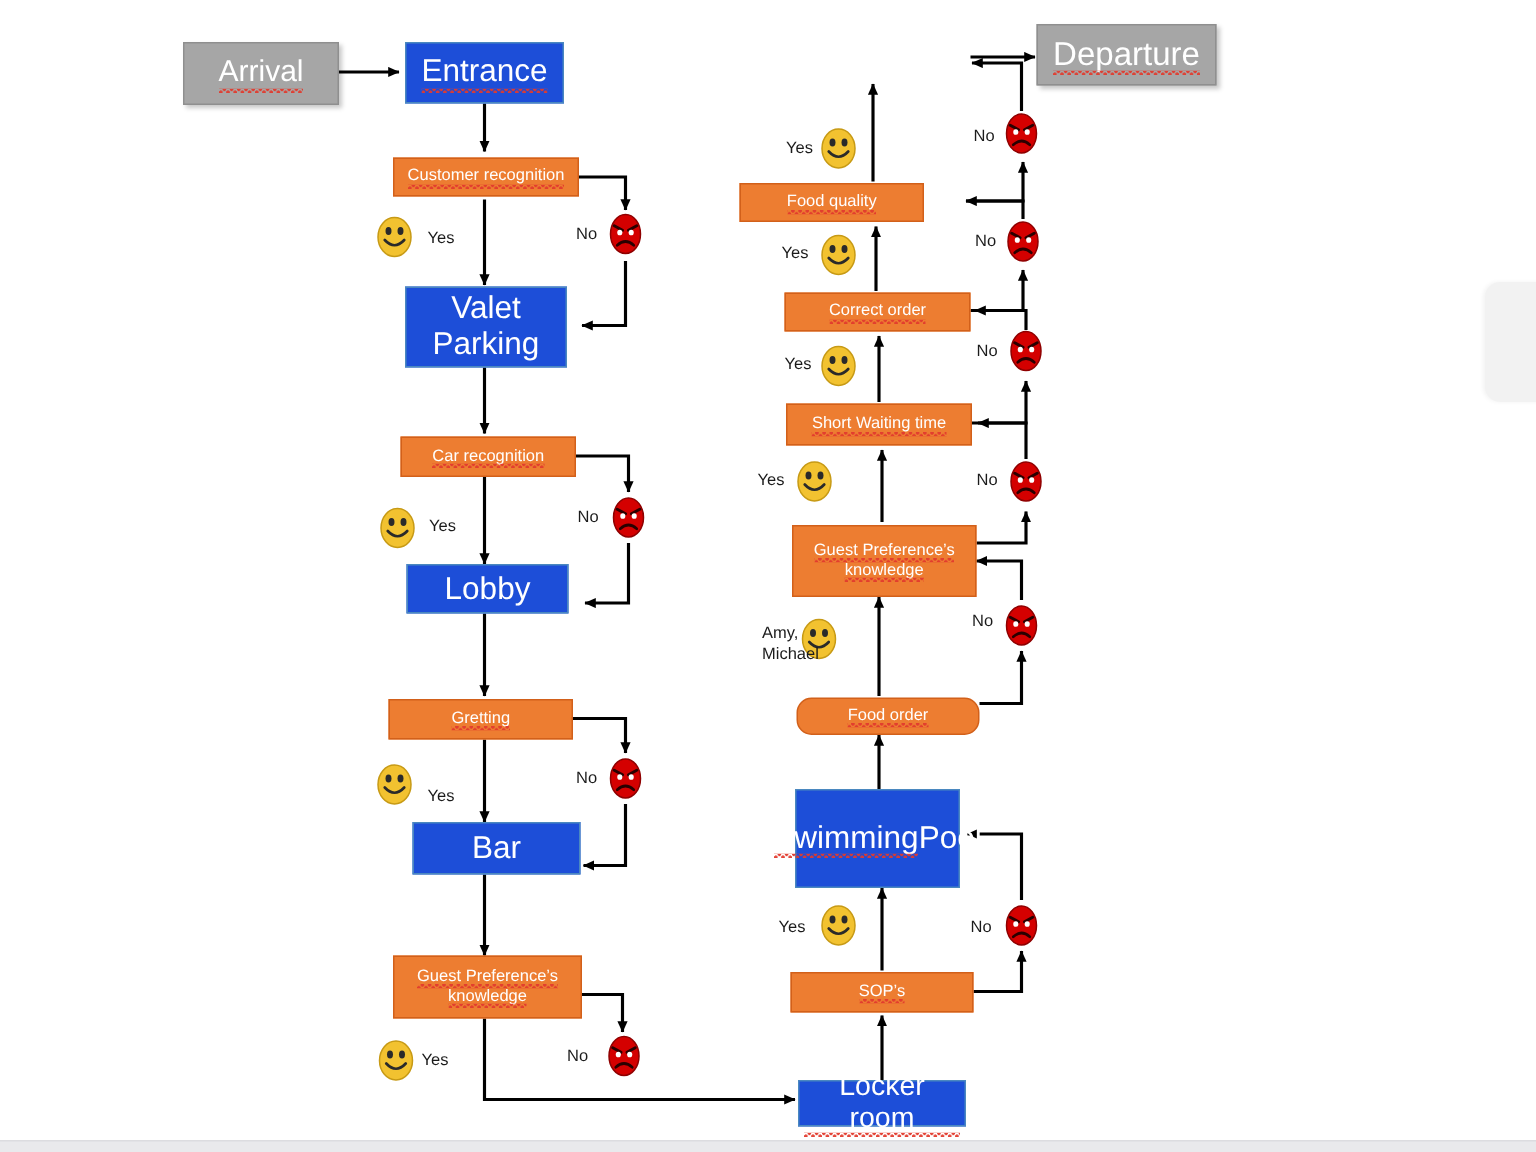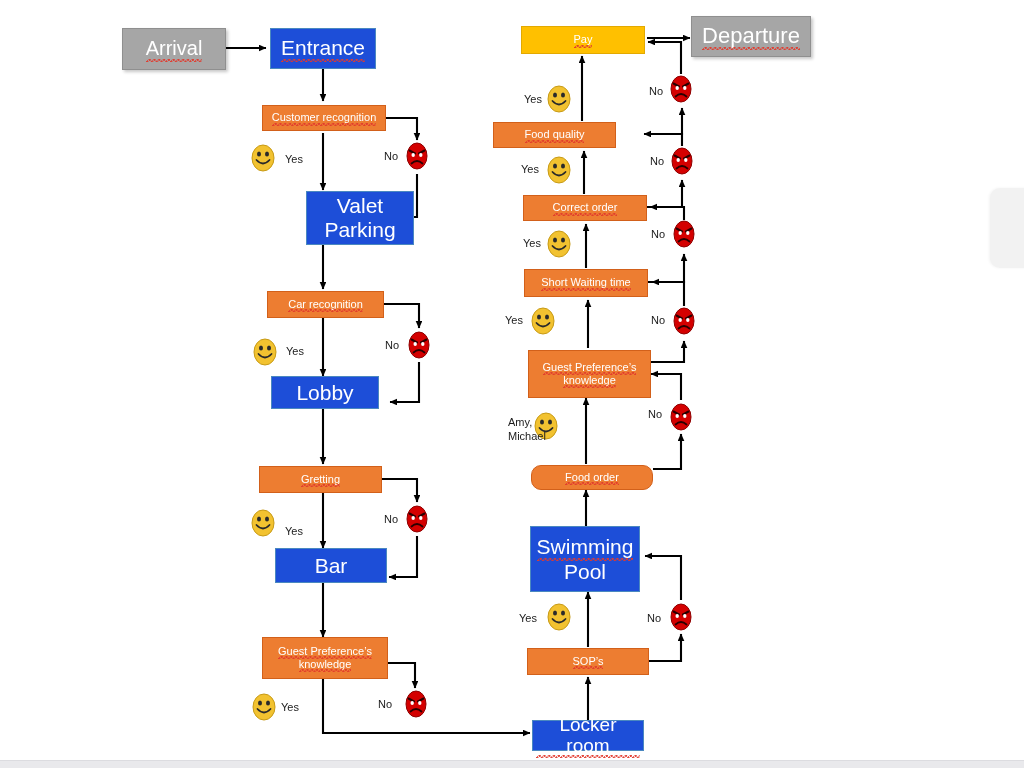--- a/index.html
+++ b/index.html
@@ -190,21 +190,21 @@
     </div>
 
     <div class="node n-blue" style="left:270px; top:28px; width:106px; height:41px;">
       <span class="lbl sq">Entrance</span>
     </div>
 
     <div class="node n-orange" style="left:262px; top:105px; width:124px; height:26px;justify-content:center;">
       <span class="lbl sq">Customer recognition</span>
     </div>
 
-    <div class="node n-blue" style="left:270px; top:191px; width:108px; height:54px; flex-direction:column;margin-left:36px;">
+    <div class="node n-blue" style="left:270px; top:191px; width:108px; height:54px; flex-direction:column;">
       <span class="lbl">Valet</span>
       <span class="lbl">Parking</span>
     </div>
 
     <div class="node n-orange" style="left:267px; top:291px; width:117px; height:27px;">
       <span class="lbl sq">Car recognition</span>
     </div>
 
     <div class="node n-blue" style="left:271px; top:376px; width:108px; height:33px;">
       <span class="lbl">Lobby</span>
@@ -224,21 +224,21 @@
     </div>
 
     <div class="node n-blue n-blue-sm" style="left:532px; top:720px; width:112px; height:31px;justify-content:center;">
       <span class="lbl sq">Locker room</span>
     </div>
 
     <div class="node n-orange" style="left:527px; top:648px; width:122px; height:27px;">
       <span class="lbl sq">SOP’s</span>
     </div>
 
-    <div class="node n-blue" style="left:530px; top:526px; width:110px; height:66px; flex-direction:column;">
+    <div class="node n-blue" style="left:530px; top:526px; width:110px; height:66px; flex-direction:row;">
       <span class="lbl sq">Swimming</span>
       <span class="lbl">Pool</span>
     </div>
 
     <div class="node n-orange" style="left:531px; top:465px; width:122px; height:25px;border-radius:10px;">
       <span class="lbl sq">Food order</span>
     </div>
 
     <div class="node n-orange" style="left:528px; top:350px; width:123px; height:48px; flex-direction:column;">
       <span class="lbl sq">Guest Preference’s</span>
@@ -250,23 +250,20 @@
     </div>
 
     <div class="node n-orange" style="left:523px; top:195px; width:124px; height:26px;">
       <span class="lbl sq">Correct order</span>
     </div>
 
     <div class="node n-orange" style="left:493px; top:122px; width:123px; height:26px;">
       <span class="lbl sq">Food quality</span>
     </div>
 
-    <div class="node n-gold" style="left:521px; top:26px; width:124px; height:28px;">
-      <span class="lbl sq">Pay</span>
-    </div>
 
     <div class="node n-gray n-gray-big" style="left:691px; top:16px; width:120px; height:41px;">
       <span class="lbl sq">Departure</span>
     </div>
 
     <div class="face" style="left:250px; top:143px;">
       <svg viewBox="0 0 26 30">
           <ellipse cx="13" cy="15" rx="11" ry="13" fill="#F2C230" stroke="#C79A15" stroke-width="1"></ellipse>
           <ellipse cx="9" cy="11" rx="2" ry="2.6" fill="#2a2a2a"></ellipse>
           <ellipse cx="17" cy="11" rx="2" ry="2.6" fill="#2a2a2a"></ellipse>

